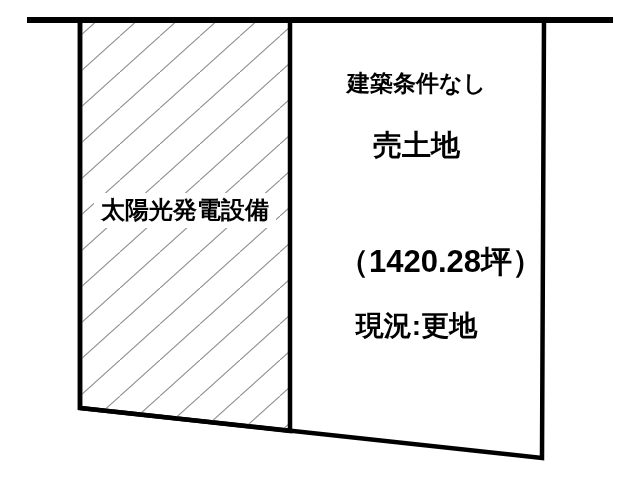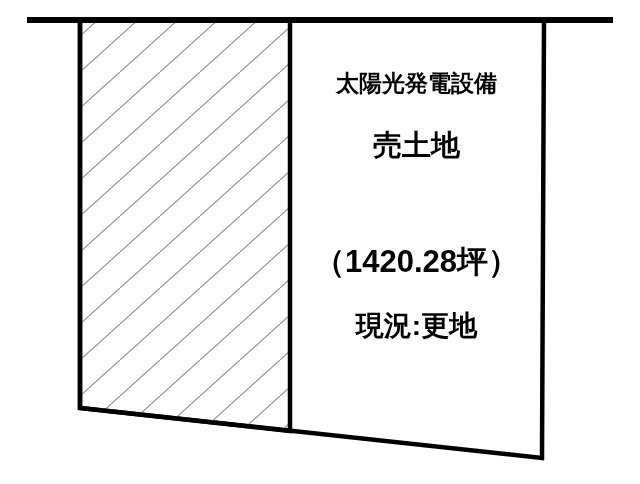--- a/index.html
+++ b/index.html
@@ -49,21 +49,21 @@
     position: absolute;
     left: 0;
     right: 0;
     line-height: 1.15;
     font-weight: bold;
     white-space: nowrap;
   }
   .cond   { top: 70px;  font-size: 23px; }
   .title  { top: 129px; font-size: 29px; }
   .area   { top: 205px; font-size: 31px; }
-  .tsubo  { top: 244px; font-size: 31px; }
+  .tsubo  { top: 244px; font-size: 31px; text-align: right; }
   .status { top: 310px; font-size: 28px; }
 </style>
 </head>
 <body>
 
 <div class="stage">
 
   <svg width="640" height="484" viewBox="0 0 640 484">
     <defs>
       <pattern id="hatch" patternUnits="userSpaceOnUse" width="40" height="36">
@@ -71,21 +71,24 @@
       </pattern>
     </defs>
 
     <polygon points="80,20 544,20 542,458 80,408" fill="#ffffff" stroke-width="4.5" stroke-linejoin="miter" stroke="#000000"></polygon>
 
     <polygon points="80,20 290,20 290,431 80,408" fill="url(#hatch)" stroke-width="4.5" stroke-linejoin="miter" stroke="#000000"></polygon>
 
     <line x1="27" y1="20" x2="613" y2="20" stroke-width="6" stroke="#000000"></line>
   </svg>
 
+  <div class="left-label-wrap">
+    <span class="left-label">太陽光発電設備</span>
+  </div>
 
   <div class="right-col">
-    <div class="cond">太陽光発電設備</div>
+    <div class="cond">建築条件なし</div>
     <div class="title">売土地</div>
     <div class="tsubo">（1420.28坪）</div>
     <div class="status">現況:更地</div>
   </div>
 
 </div>
 
 </body></html>

